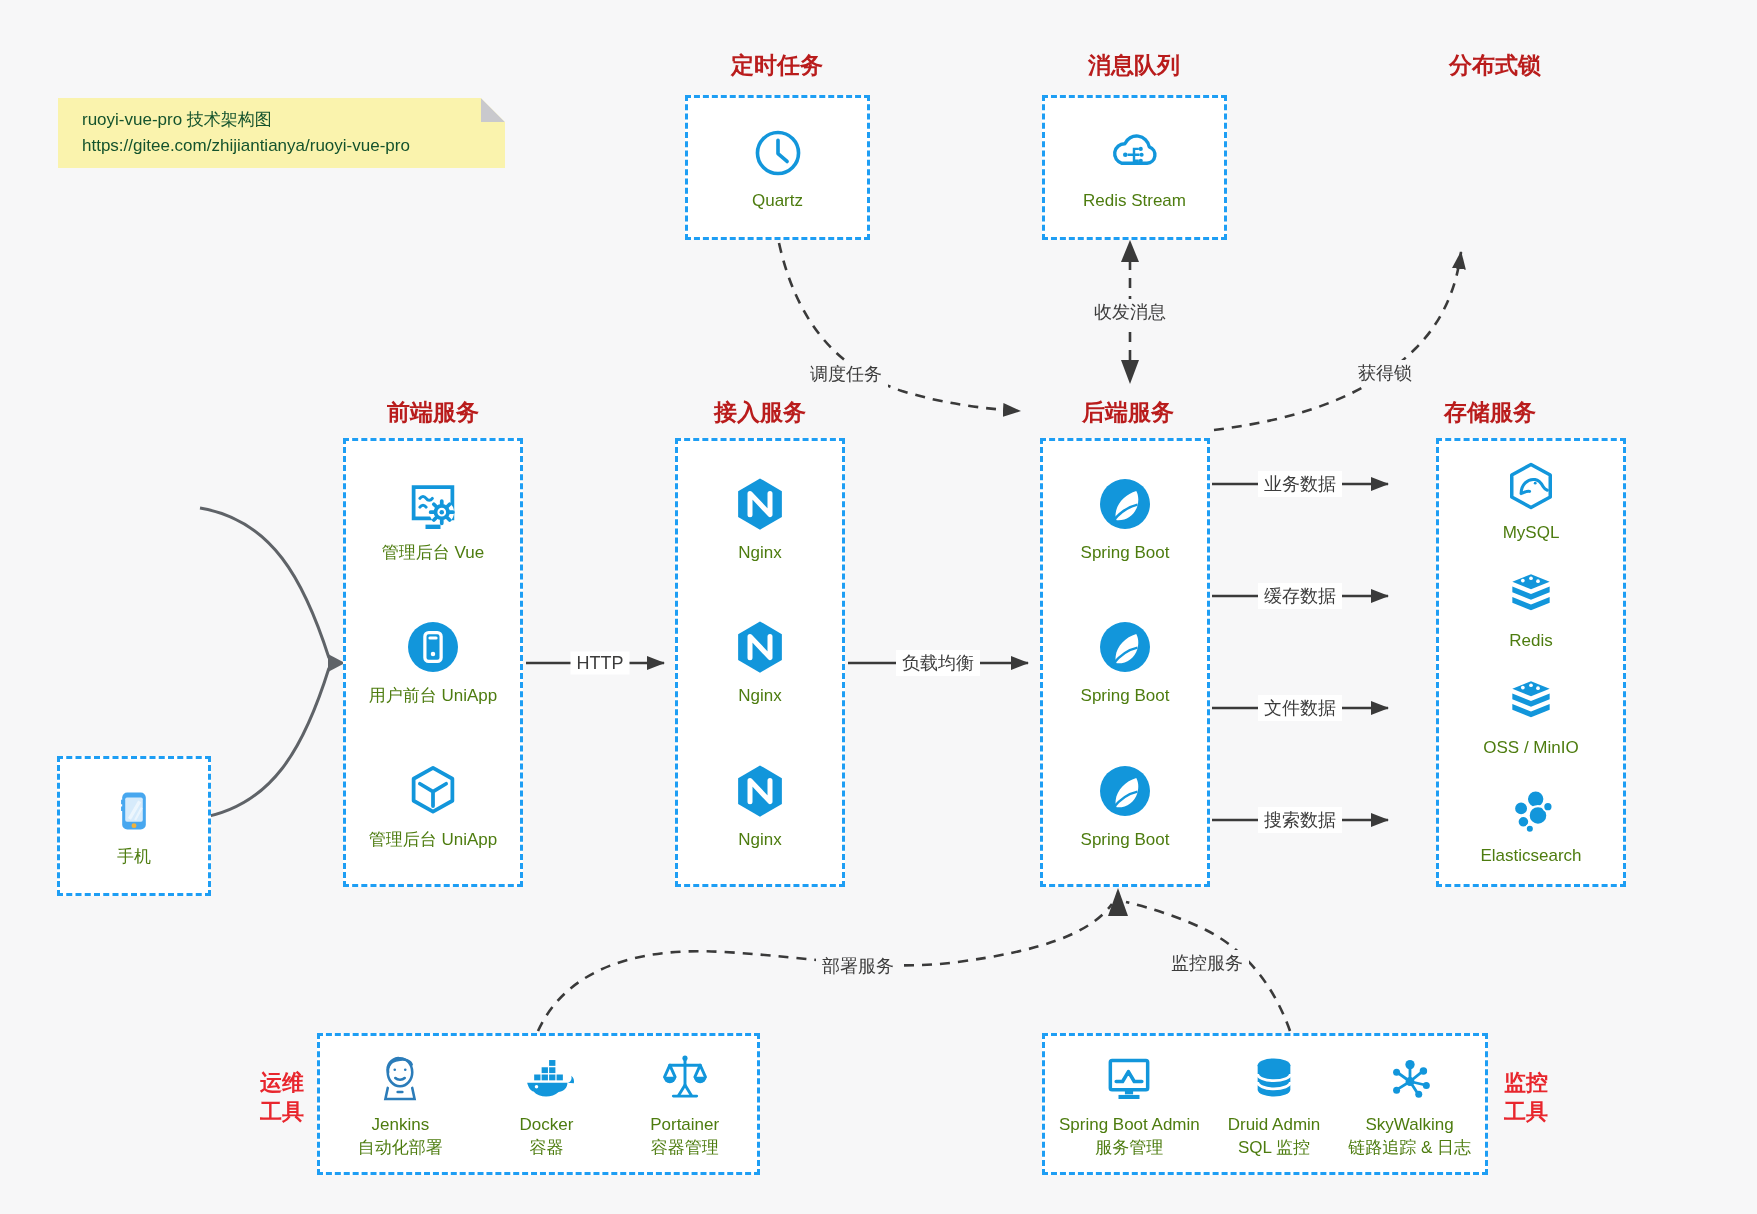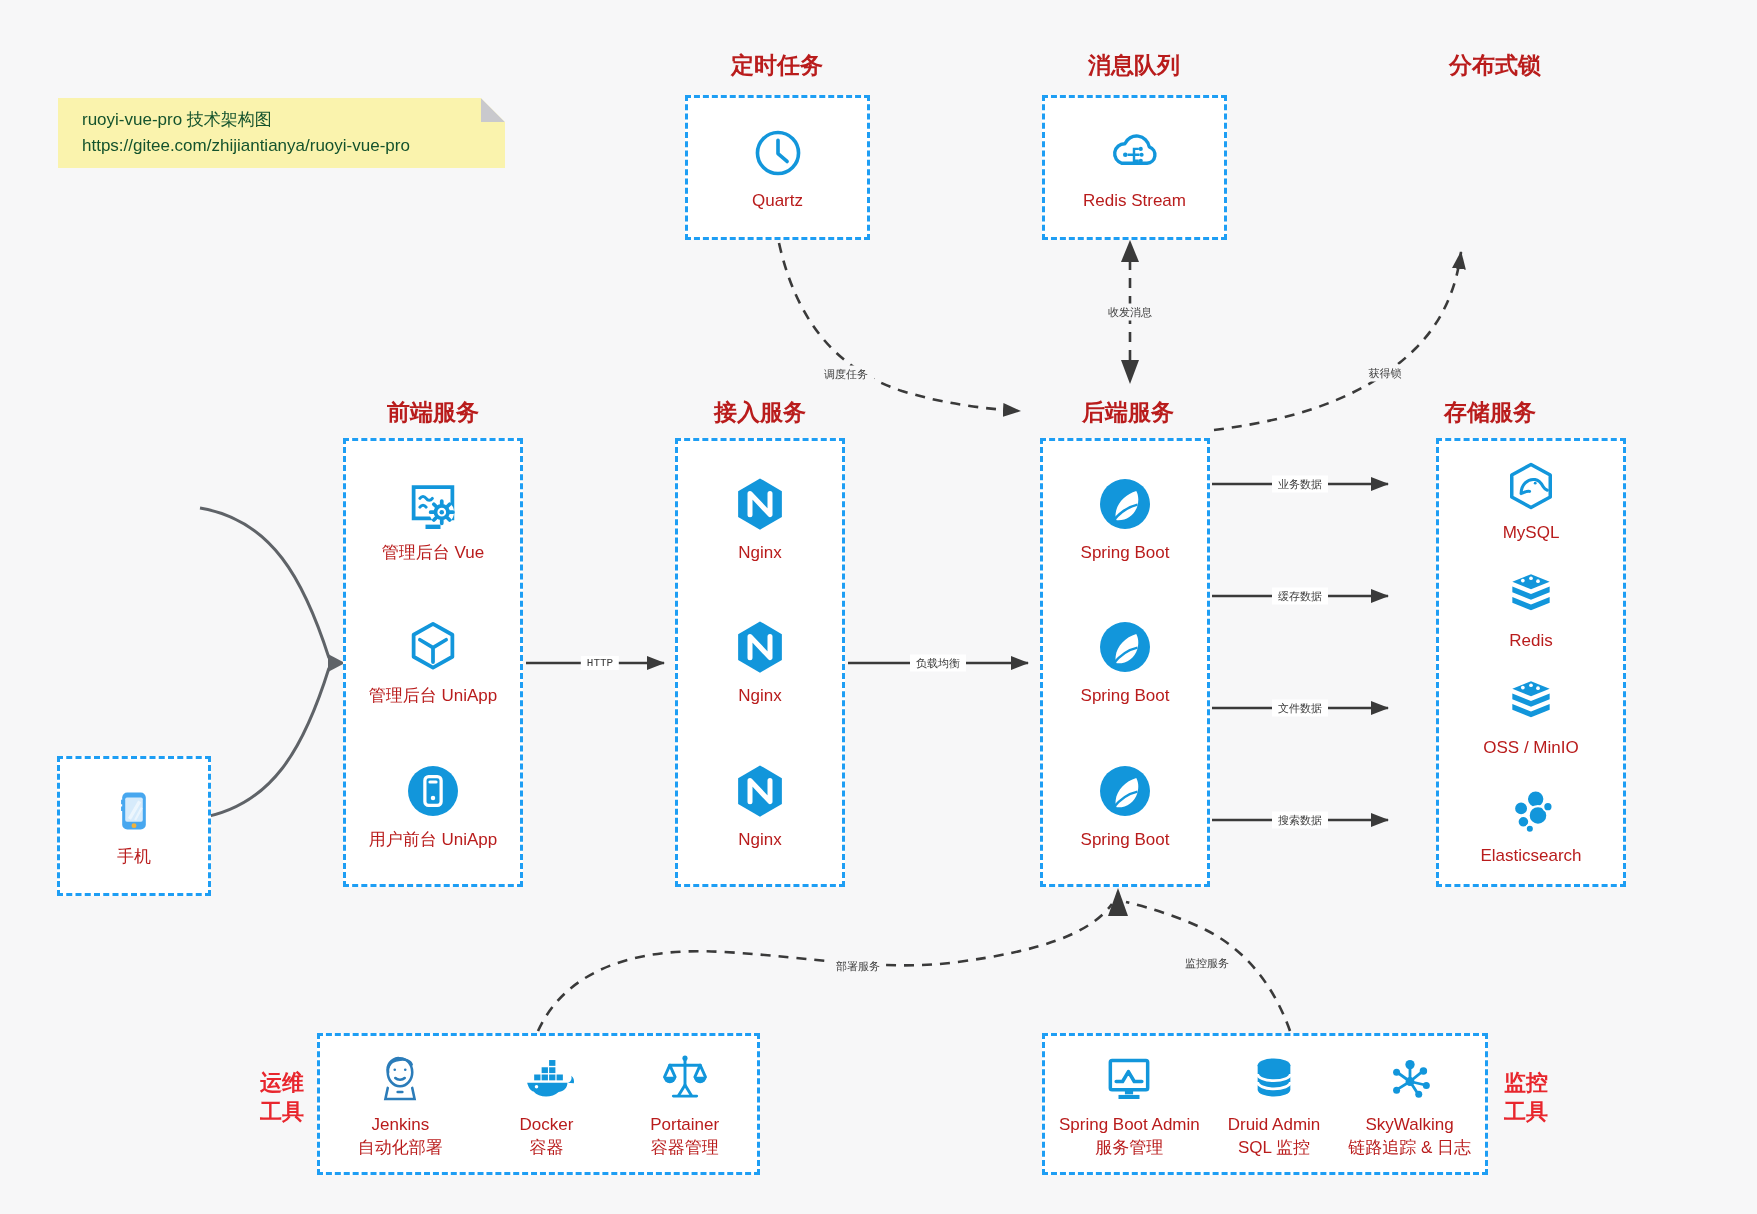--- a/index.html
+++ b/index.html
@@ -31,25 +31,25 @@
     line-height:29px;text-align:center;width:64px;
   }
   
   .dbox{
     position:absolute;background:#fff;border:3px dashed #1e9ef4;
     box-sizing:border-box;display:flex;
   }
   .v{flex-direction:column;justify-content:space-around;align-items:center;padding:6px 0;}
   .h{justify-content:space-around;align-items:center;}
   .cell{display:flex;flex-direction:column;align-items:center;gap:7px;}
-  .lbl{font-size:17px;color:#b91c1c;white-space:nowrap;text-align:center;line-height:23px;}
+  .lbl{font-size:17px;color:#4d7c0f;white-space:nowrap;text-align:center;line-height:23px;}
   
   .edge-label{
-    position:absolute;transform:translate(-50%,-50%);font-size:11px;color:#3c3c3c;
-    padding:1px 6px;white-space:nowrap;font-family:Liberation Mono, monospace;
+    position:absolute;transform:translate(-50%,-50%);font-size:18px;color:#3c3c3c;
+    padding:1px 6px;white-space:nowrap;
   }
   .on-white{background:#fff;}
   .on-gray{background:#f7f7f8;}
   svg.wires{position:absolute;left:0;top:0;pointer-events:none;}
   .icon{display:block;}
 </style>
 </head>
 <body>
 
 <div class="canvas">
@@ -154,33 +154,33 @@
         <g stroke="#1296db" stroke-width="3" stroke-linecap="round">
           <path d="M31 21.6 V24.4 M31 36.6 V39.4 M22.1 30.5 H24.9 M37.1 30.5 H39.9 M24.7 24.2 l2 2 M35.3 34.8 l2 2 M37.3 24.2 l-2 2 M26.7 34.8 l-2 2"></path>
         </g>
         <circle cx="31" cy="30.5" r="1.8" fill="#1296db"></circle>
         <rect x="18" y="40.5" width="12" height="3.5" fill="#1296db"></rect>
       </svg>
       <span class="lbl">管理后台 Vue</span>
     </div>
     <div class="cell">
       <svg class="icon" width="60" height="60" viewBox="0 0 48 48">
-        <polygon points="24,5.5 39.5,14.2 39.5,31.8 24,40.5 8.5,31.8 8.5,14.2" fill="none" stroke="#1296db" stroke-width="3" stroke-linejoin="round"></polygon>
-        <path d="M24 24.5 V36 M24 24.5 L13.5 18.2 M24 24.5 L34.5 18.2" fill="none" stroke="#1296db" stroke-width="3" stroke-linecap="round"></path>
-      </svg>
-      <span class="lbl">管理后台 UniApp</span>
-    </div>
-    <div class="cell">
-      <svg class="icon" width="60" height="60" viewBox="0 0 48 48">
         <circle cx="24" cy="24" r="20" fill="#1296db"></circle>
         <rect x="17.5" y="12.5" width="13" height="23" rx="3" fill="none" stroke="#ffffff" stroke-width="2.6"></rect>
         <path d="M21.5 16.8 H26.5" stroke="#ffffff" stroke-width="2.4" stroke-linecap="round"></path>
         <circle cx="24" cy="29.5" r="1.8" fill="#ffffff"></circle>
       </svg>
       <span class="lbl">用户前台 UniApp</span>
+    </div>
+    <div class="cell">
+      <svg class="icon" width="60" height="60" viewBox="0 0 48 48">
+        <polygon points="24,5.5 39.5,14.2 39.5,31.8 24,40.5 8.5,31.8 8.5,14.2" fill="none" stroke="#1296db" stroke-width="3" stroke-linejoin="round"></polygon>
+        <path d="M24 24.5 V36 M24 24.5 L13.5 18.2 M24 24.5 L34.5 18.2" fill="none" stroke="#1296db" stroke-width="3" stroke-linecap="round"></path>
+      </svg>
+      <span class="lbl">管理后台 UniApp</span>
     </div>
   </div>
 
   <div class="dbox v" style="left:675px;top:438px;width:170px;height:449px">
     <div class="cell">
       <svg class="icon" width="60" height="60" viewBox="0 0 48 48">
         <polygon points="24,3.5 41.5,13.7 41.5,34.3 24,44.5 6.5,34.3 6.5,13.7" fill="#1296db"></polygon>
         <path d="M16 32.5 V15.5 L32 32.5 V15.5" fill="none" stroke="#ffffff" stroke-width="4" stroke-linecap="round" stroke-linejoin="round"></path>
       </svg>
       <span class="lbl">Nginx</span>

